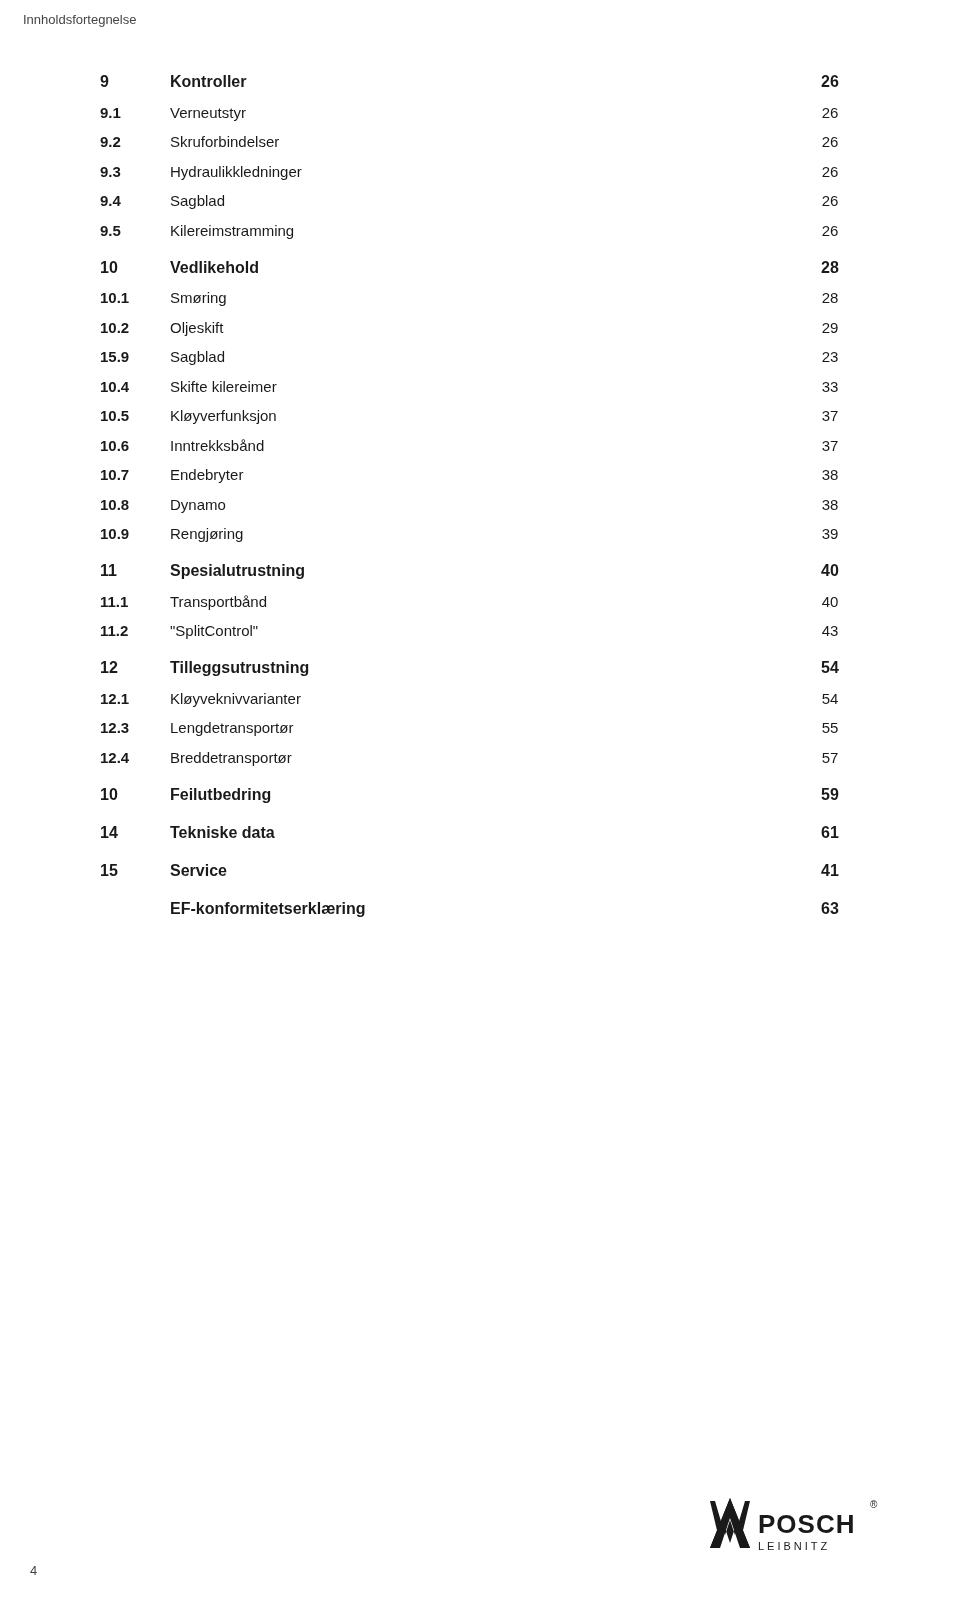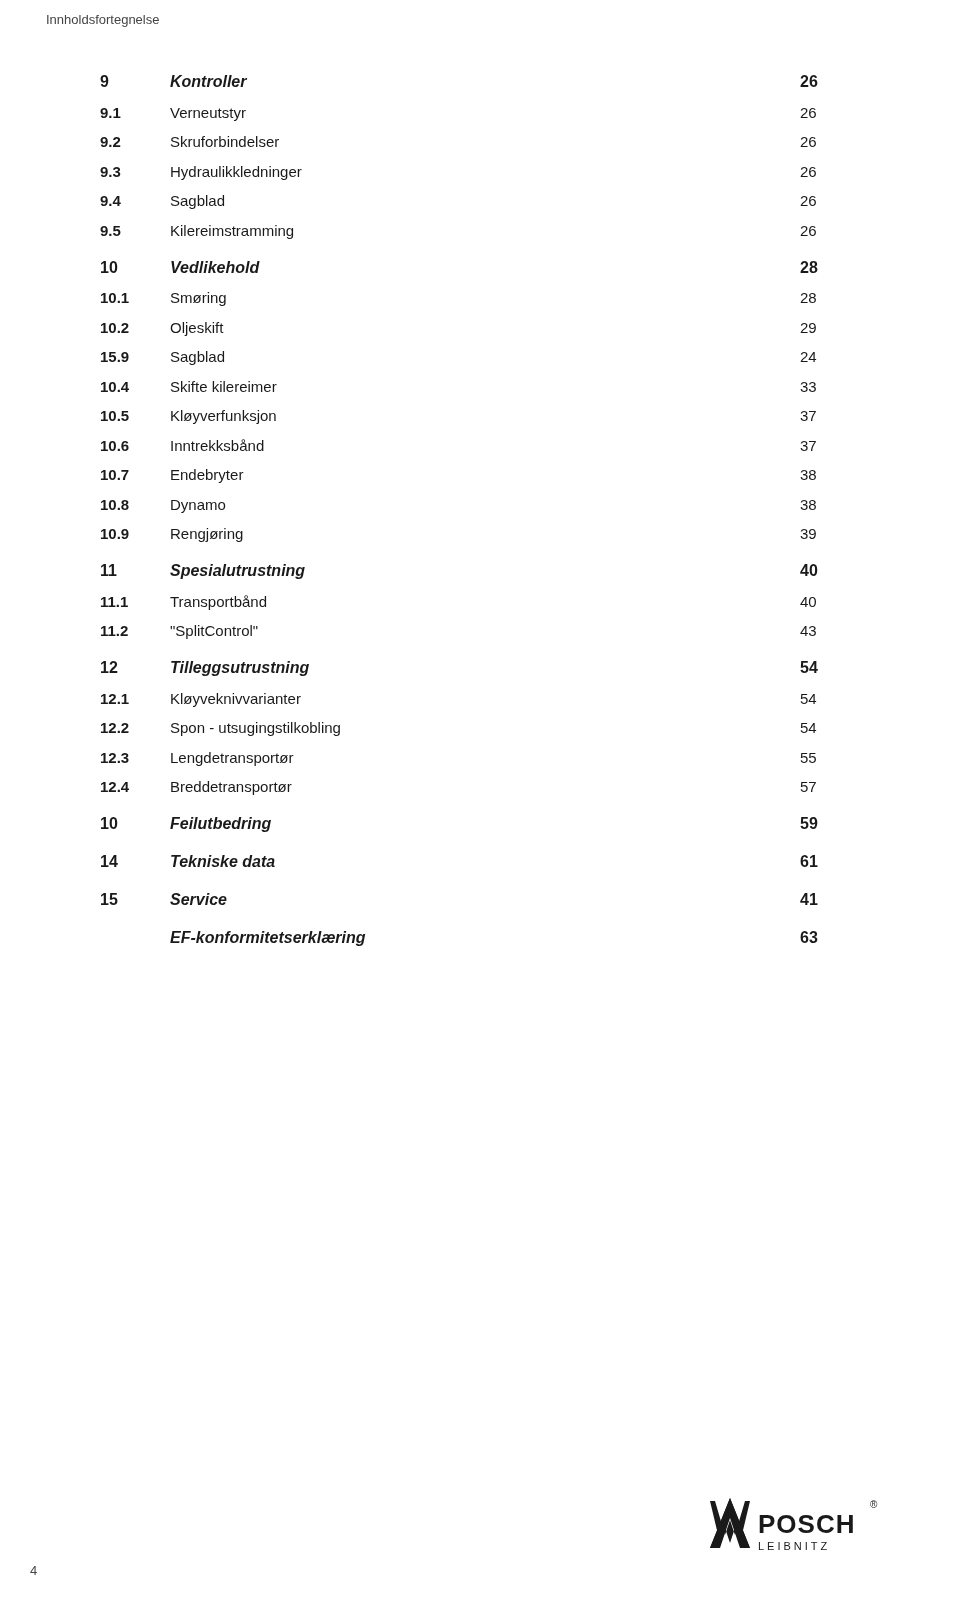--- a/index.html
+++ b/index.html
@@ -13,21 +13,21 @@
       min-height: 1598px;
       background: #ffffff;
       font-family: Arial, Helvetica, sans-serif;
       color: #1a1a1a;
       position: relative;
     }
 
     .page-label {
       position: absolute;
       top: 12px;
-      left: 46px;
+      left: 23px;
       font-size: 13px;
       color: #444;
     }
 
     .page-number {
       position: absolute;
       bottom: 20px;
       left: 30px;
       font-size: 13px;
       color: #444;
@@ -54,40 +54,39 @@
       font-weight: bold;
       color: #1a1a1a;
       white-space: nowrap;
     }
 
     .toc-table .col-title {
       color: #1a1a1a;
     }
 
     .toc-table .col-page {
-      text-align: left;
+      text-align: center;
       width: 60px;
       white-space: nowrap;
       color: #1a1a1a;
     }
 
     .toc-table .section-row td {
       padding-top: 10px;
       padding-bottom: 4px;
     }
 
     .toc-table .section-row .col-num,
     .toc-table .section-row .col-title,
     .toc-table .section-row .col-page {
       font-size: 16px;
       font-weight: bold;
     }
 
     .toc-table .section-row .col-title {
-      font-style: italic;
     }
 
     .logo-area {
       position: absolute;
       bottom: 40px;
       right: 80px;
       display: flex;
       align-items: flex-end;
       gap: 8px;
     }
@@ -141,21 +140,21 @@
           <td class="col-page">28</td>
         </tr>
         <tr>
           <td class="col-num">10.2</td>
           <td class="col-title">Oljeskift</td>
           <td class="col-page">29</td>
         </tr>
         <tr>
           <td class="col-num">15.9</td>
           <td class="col-title">Sagblad</td>
-          <td class="col-page">24</td>
+          <td class="col-page">23</td>
         </tr>
         <tr>
           <td class="col-num">10.4</td>
           <td class="col-title">Skifte kilereimer</td>
           <td class="col-page">33</td>
         </tr>
         <tr>
           <td class="col-num">10.5</td>
           <td class="col-title">Kløyverfunksjon</td>
           <td class="col-page">37</td>
@@ -199,25 +198,20 @@
           <td class="col-num">12</td>
           <td class="col-title">Tilleggsutrustning</td>
           <td class="col-page">54</td>
         </tr>
         <tr>
           <td class="col-num">12.1</td>
           <td class="col-title">Kløyveknivvarianter</td>
           <td class="col-page">54</td>
         </tr>
         <tr>
-          <td class="col-num">12.2</td>
-          <td class="col-title">Spon - utsugingstilkobling</td>
-          <td class="col-page">54</td>
-        </tr>
-        <tr>
           <td class="col-num">12.3</td>
           <td class="col-title">Lengdetransportør</td>
           <td class="col-page">55</td>
         </tr>
         <tr>
           <td class="col-num">12.4</td>
           <td class="col-title">Breddetransportør</td>
           <td class="col-page">57</td>
         </tr>
         <tr class="section-row">

